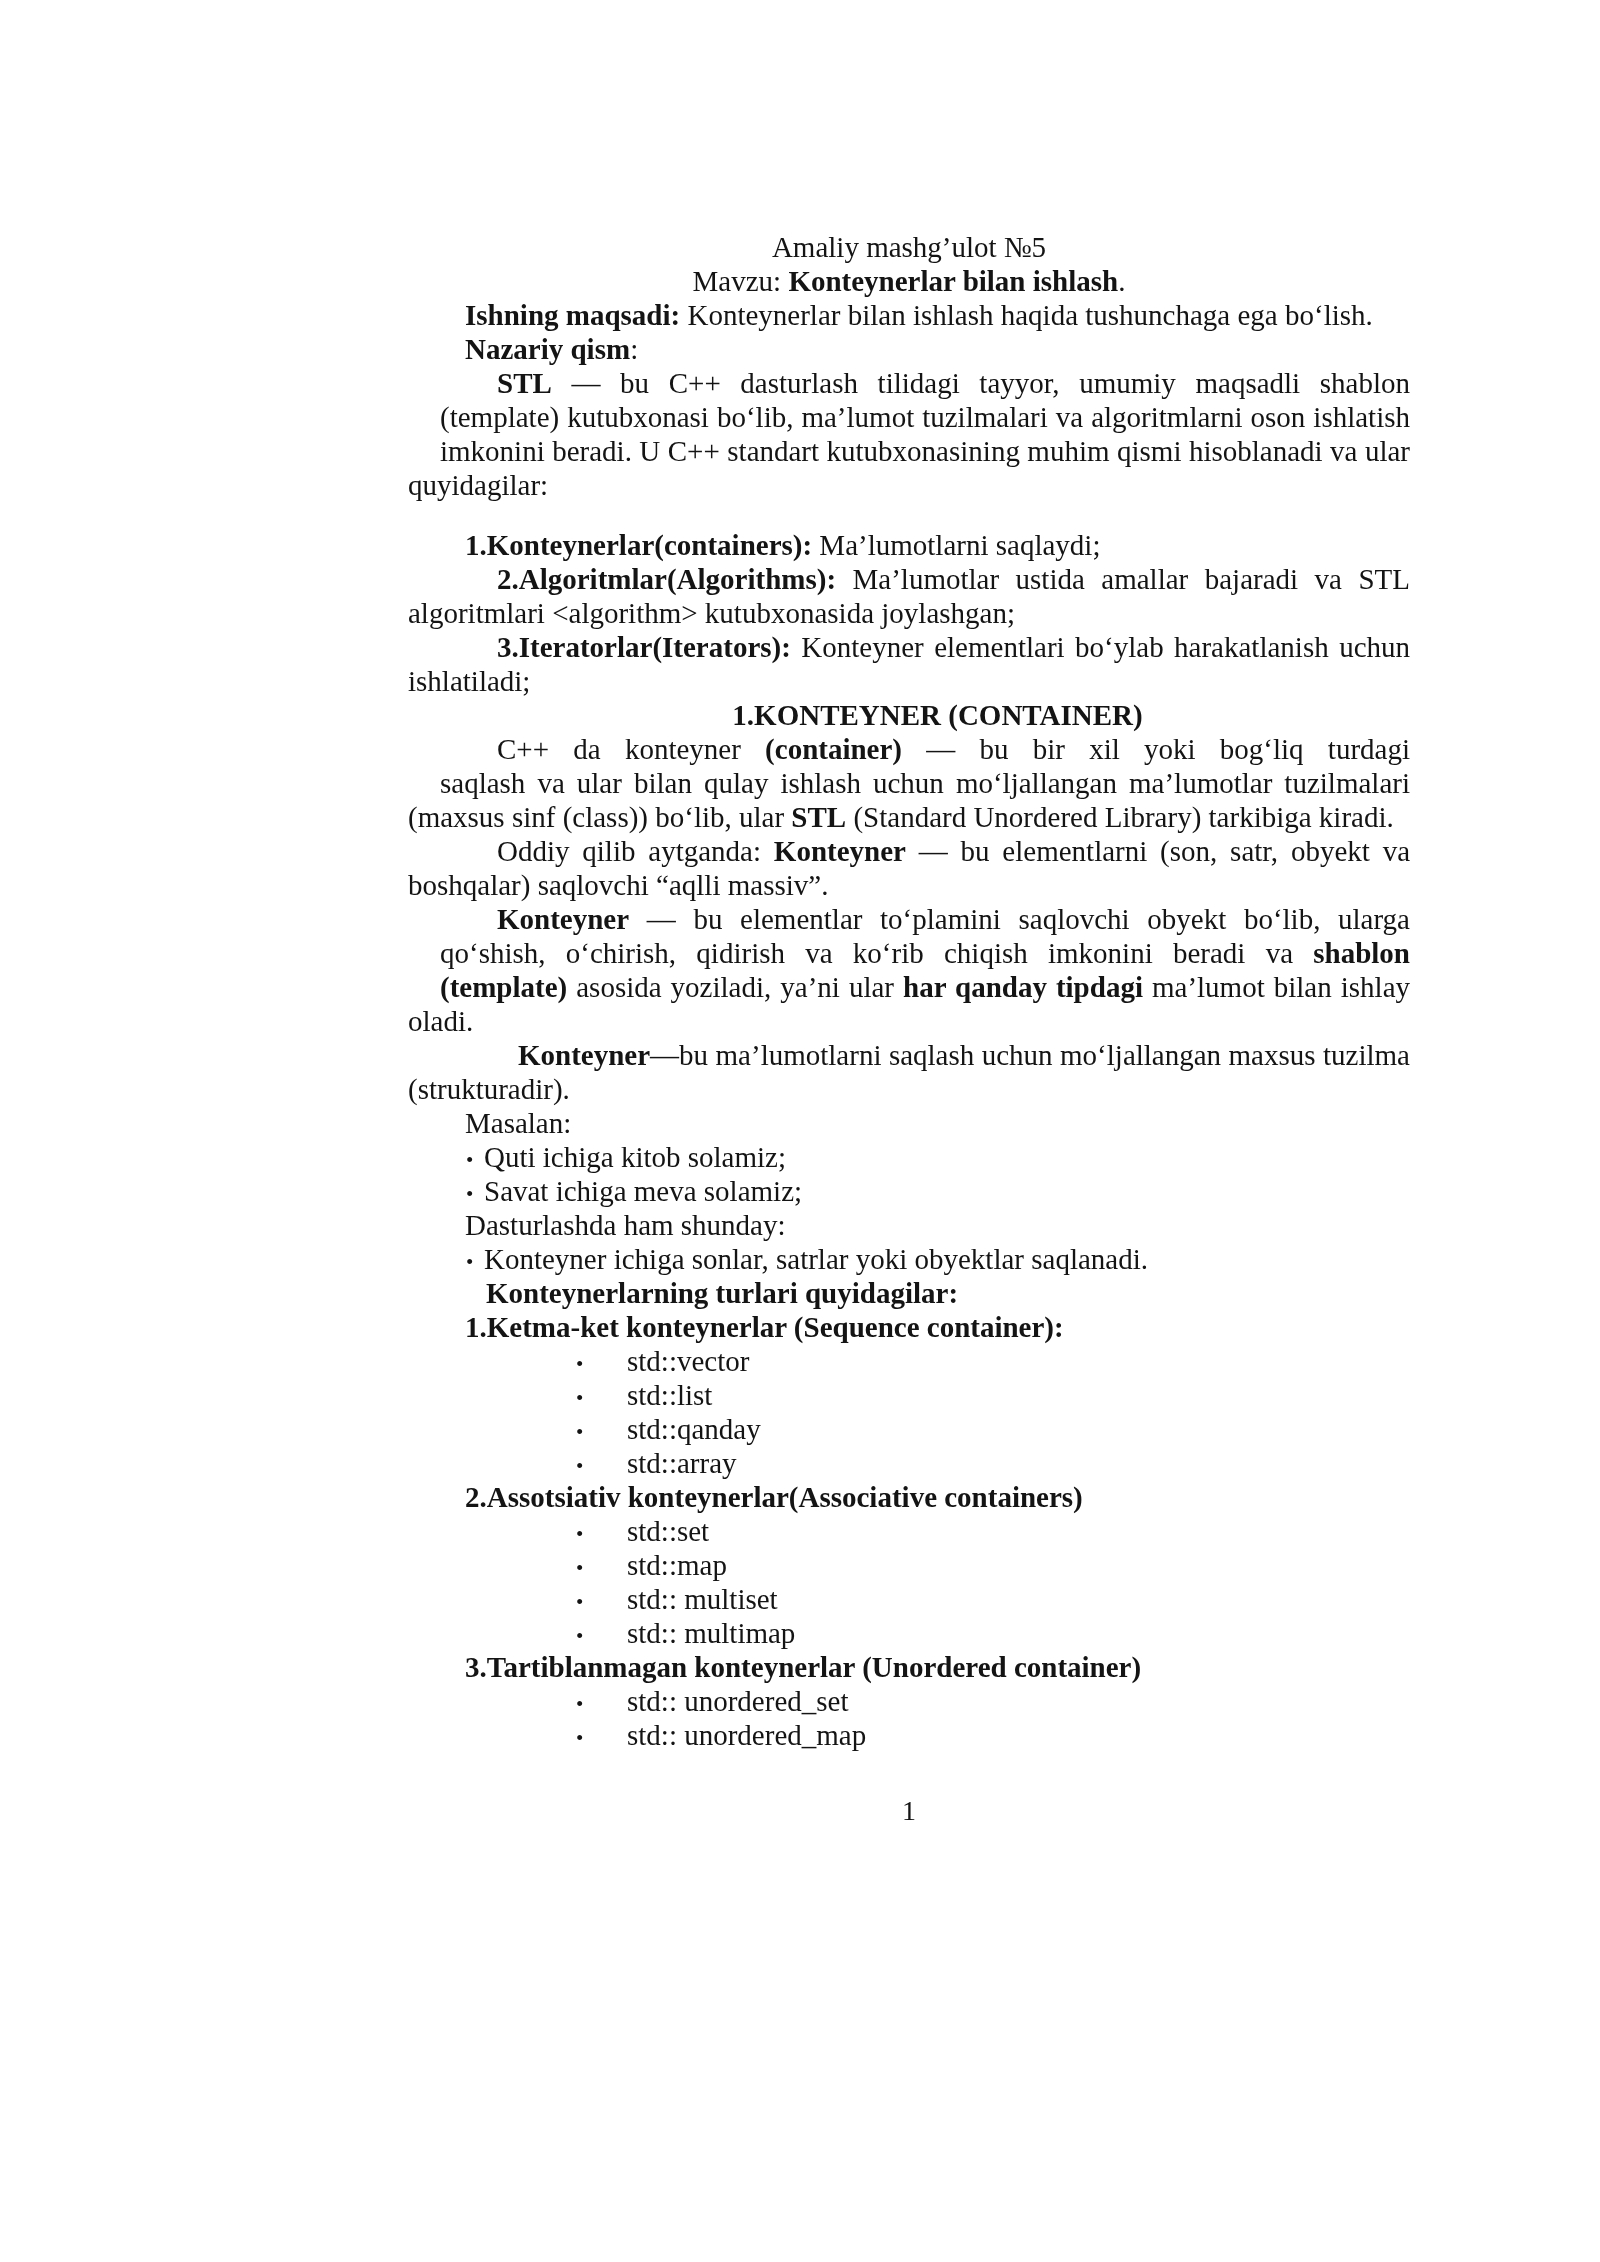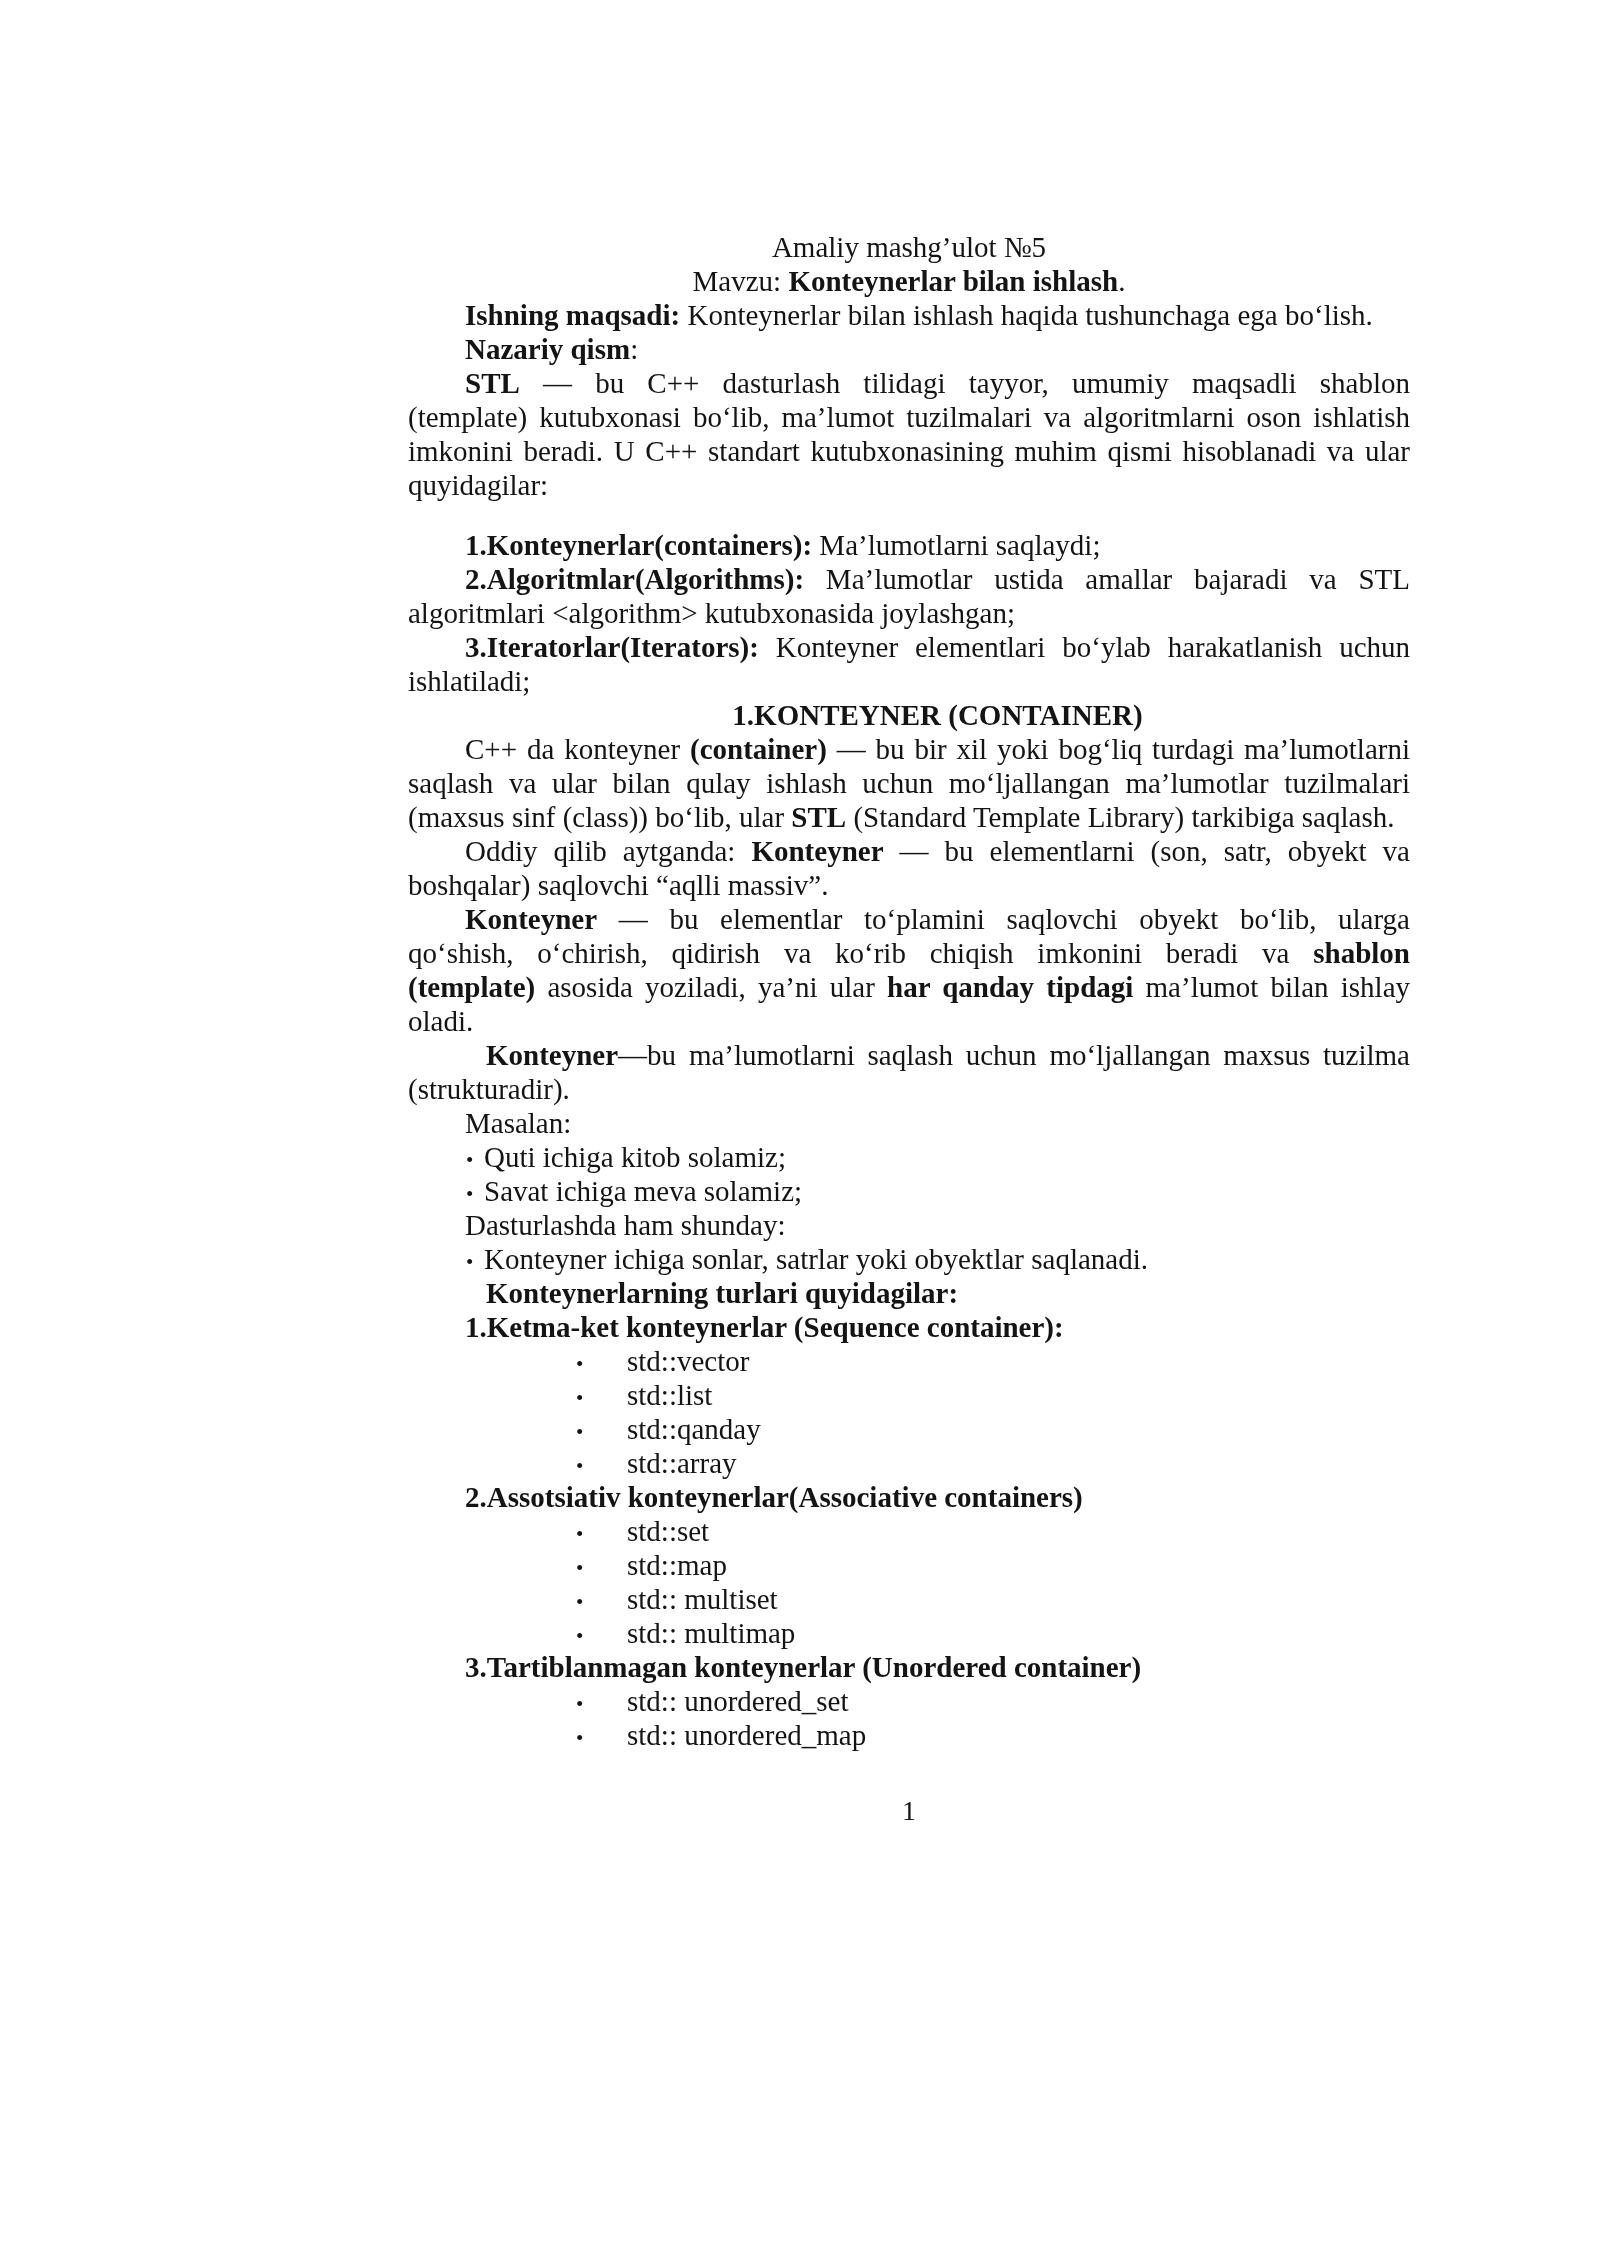--- a/index.html
+++ b/index.html
@@ -16,21 +16,21 @@
   }
   .textcol{
     position:absolute;
     left:408px;top:230px;width:1002px;
     font-size:29px;line-height:34px;
   }
   .ln{height:34px;overflow:hidden;}
   .sp{height:26px;}
   .c{text-align:center;}
   .l{white-space:nowrap;}
-  .j{text-align:justify;}
+  .j{text-align:justify;margin-left:32px;}
   .j::after{content:"";display:inline-block;width:100%;height:0;}
   .in{text-indent:57px;}
   .in2{text-indent:78px;}
   .cin{text-indent:57px;}
   .b1{text-indent:58px;white-space:nowrap;}
   .b2{margin-left:168px;white-space:nowrap;}
   .dot{display:inline-block;font-size:21px;text-indent:0;}
   .b1 .dot{width:18px;}
   .b2 .dot{width:51px;}
   b{font-weight:bold;}
@@ -54,21 +54,21 @@
       <div class="ln l"><span>quyidagilar:</span></div>
       <div class="sp"></div>
       <div class="ln l in"><b>1.Konteynerlar(containers):</b><span> Ma’lumotlarni saqlaydi;</span></div>
       <div class="ln j in"><b>2.Algoritmlar(Algorithms):</b><span> Ma’lumotlar ustida amallar bajaradi va STL</span></div>
       <div class="ln l"><span>algoritmlari &lt;algorithm&gt; kutubxonasida joylashgan;</span></div>
       <div class="ln j in"><b>3.Iteratorlar(Iterators):</b><span> Konteyner elementlari boʻylab harakatlanish uchun</span></div>
       <div class="ln l"><span>ishlatiladi;</span></div>
       <div class="ln c cin"><b>1.KONTEYNER (CONTAINER)</b></div>
       <div class="ln j in"><span>C++ da konteyner </span><b>(container)</b><span> — bu bir xil yoki bogʻliq turdagi ma’lumotlarni</span></div>
       <div class="ln j"><span>saqlash va ular bilan qulay ishlash uchun moʻljallangan ma’lumotlar tuzilmalari</span></div>
-      <div class="ln l"><span>(maxsus sinf (class)) boʻlib, ular </span><b>STL</b><span> (Standard Template Library) tarkibiga saqlash.</span></div>
+      <div class="ln l"><span>(maxsus sinf (class)) boʻlib, ular </span><b>STL</b><span> (Standard Unordered Library) tarkibiga kiradi.</span></div>
       <div class="ln j in"><span>Oddiy qilib aytganda: </span><b>Konteyner</b><span> — bu elementlarni (son, satr, obyekt va</span></div>
       <div class="ln l"><span>boshqalar) saqlovchi “aqlli massiv”.</span></div>
       <div class="ln j in"><b>Konteyner</b><span> — bu elementlar toʻplamini saqlovchi obyekt boʻlib, ularga</span></div>
       <div class="ln j"><span>qoʻshish, oʻchirish, qidirish va koʻrib chiqish imkonini beradi va </span><b>shablon</b></div>
       <div class="ln j"><b>(template)</b><span> asosida yoziladi, ya’ni ular </span><b>har qanday tipdagi</b><span> ma’lumot bilan ishlay</span></div>
       <div class="ln l"><span>oladi.</span></div>
       <div class="ln j in2"><b>Konteyner</b><span>—bu ma’lumotlarni saqlash uchun moʻljallangan maxsus tuzilma</span></div>
       <div class="ln l"><span>(strukturadir).</span></div>
       <div class="ln l in"><span>Masalan:</span></div>
       <div class="ln b1"><span class="dot">•</span><span>Quti ichiga kitob solamiz;</span></div>

